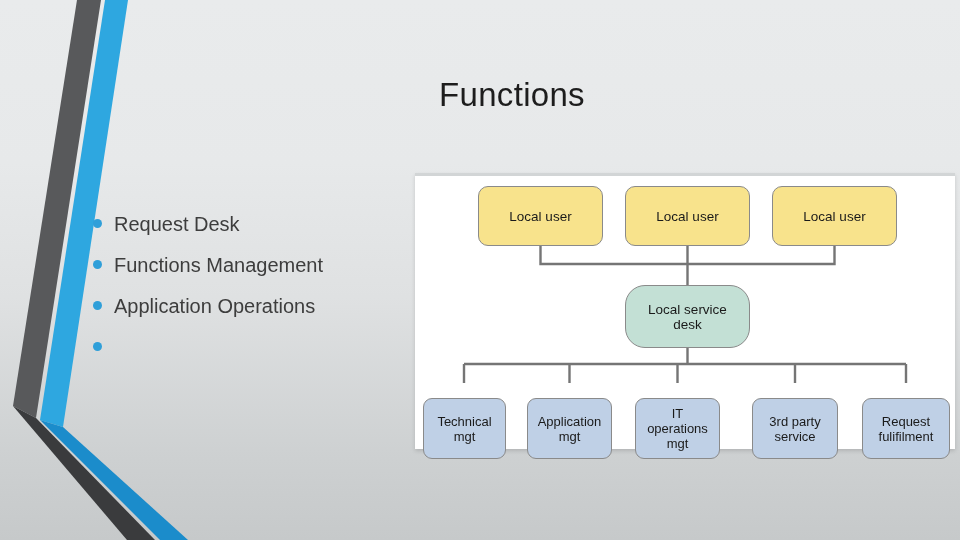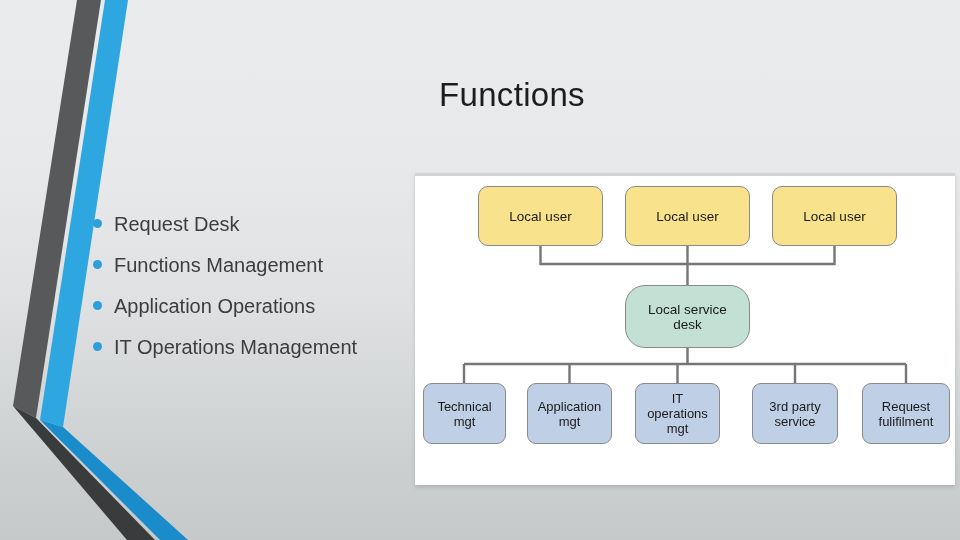--- a/index.html
+++ b/index.html
@@ -11,33 +11,33 @@
   .deco-svg{position:absolute;left:0;top:0;width:960px;height:540px;pointer-events:none;}
   .title{
     position:absolute;left:64px;right:0;top:76px;text-align:center;
     font-size:33px;line-height:38px;font-weight:400;color:#1d1d1d;letter-spacing:.3px;
   }
   .bullets{position:absolute;left:93px;top:212px;list-style:none;margin:0;padding:0;}
   .bullet-item{display:flex;align-items:flex-start;margin-bottom:15px;height:26px;}
   .bullet-dot{flex:0 0 auto;width:9px;height:9px;border-radius:50%;background:var(--bullet,#2f9fd9);margin:7px 12px 0 0;}
   .bullet-label{font-size:20px;line-height:24px;color:#3d3d3d;white-space:nowrap;}
   .diagram{
-    position:absolute;left:415px;top:173px;width:540px;height:312px;box-sizing:border-box;
+    position:absolute;left:415px;top:173px;width:540px;height:276px;box-sizing:border-box;
     background:#ffffff;border-top:3px solid #d2d5d6;box-shadow:0 2px 4px rgba(0,0,0,.14);
   }
   .connector-svg{position:absolute;left:0;top:0;width:540px;height:273px;}
   .node{
     position:absolute;box-sizing:border-box;border:1.6px solid var(--box-border,#8a8a8a);
     display:flex;align-items:center;justify-content:center;text-align:center;
     color:#1a1a1a;padding:2px 8px;
   }
   .node-user{background:var(--user-fill,#f8e38c);border-radius:10px;width:125px;height:60px;top:10px;font-size:13.5px;line-height:15px;}
   .u1{left:63px}.u2{left:210px}.u3{left:357px}
   .node-sd{background:var(--sd-fill,#c3e0d5);border-radius:20px;left:210px;top:109px;width:125px;height:63px;font-size:13.5px;line-height:15px;}
-  .node-fn{background:var(--fn-fill,#bfd0e6);border-radius:9px;top:207px;height:61px;font-size:13px;line-height:15px;padding:2px 11px;}
+  .node-fn{background:var(--fn-fill,#bfd0e6);border-radius:9px;top:222px;height:61px;font-size:13px;line-height:15px;padding:2px 11px;}
   .f1{left:8px;width:83px}.f2{left:112px;width:85px}.f3{left:220px;width:85px}.f4{left:337px;width:86px}.f5{left:447px;width:88px}
 </style>
 </head>
 <body>
 
 <div class="slide">
 
   <svg class="deco-svg" viewBox="0 0 960 540" aria-hidden="true">
     <polygon points="77,0 101,0 36,418 13,406" fill="#58595B"></polygon>
     <polygon points="13,406 36,418 155,540 127,540" fill="#3A3B3D"></polygon>
@@ -55,21 +55,20 @@
     <li class="bullet-item">
       <span class="bullet-dot"></span>
       <span class="bullet-label">Functions Management</span>
     </li>
     <li class="bullet-item">
       <span class="bullet-dot"></span>
       <span class="bullet-label">Application Operations</span>
     </li>
     <li class="bullet-item">
       <span class="bullet-dot"></span>
-      <span class="bullet-label">IT Operations Management</span>
     </li>
   </ul>
 
   <div class="diagram">
 
     <svg class="connector-svg" viewBox="0 0 540 273" aria-hidden="true">
       <path d="M125.5 70 L125.5 88 L419.5 88 L419.5 70 M272.5 70 L272.5 109" fill="none" stroke-width="2.4" stroke="#757575"></path>
       <path d="M272.5 172 L272.5 188 M49 188 L491 188 M49 188 L49 207 M154.5 188 L154.5 207 M262.5 188 L262.5 207 M380 188 L380 207 M491 188 L491 207" fill="none" stroke-width="2.4" stroke="#757575"></path>
     </svg>
 

